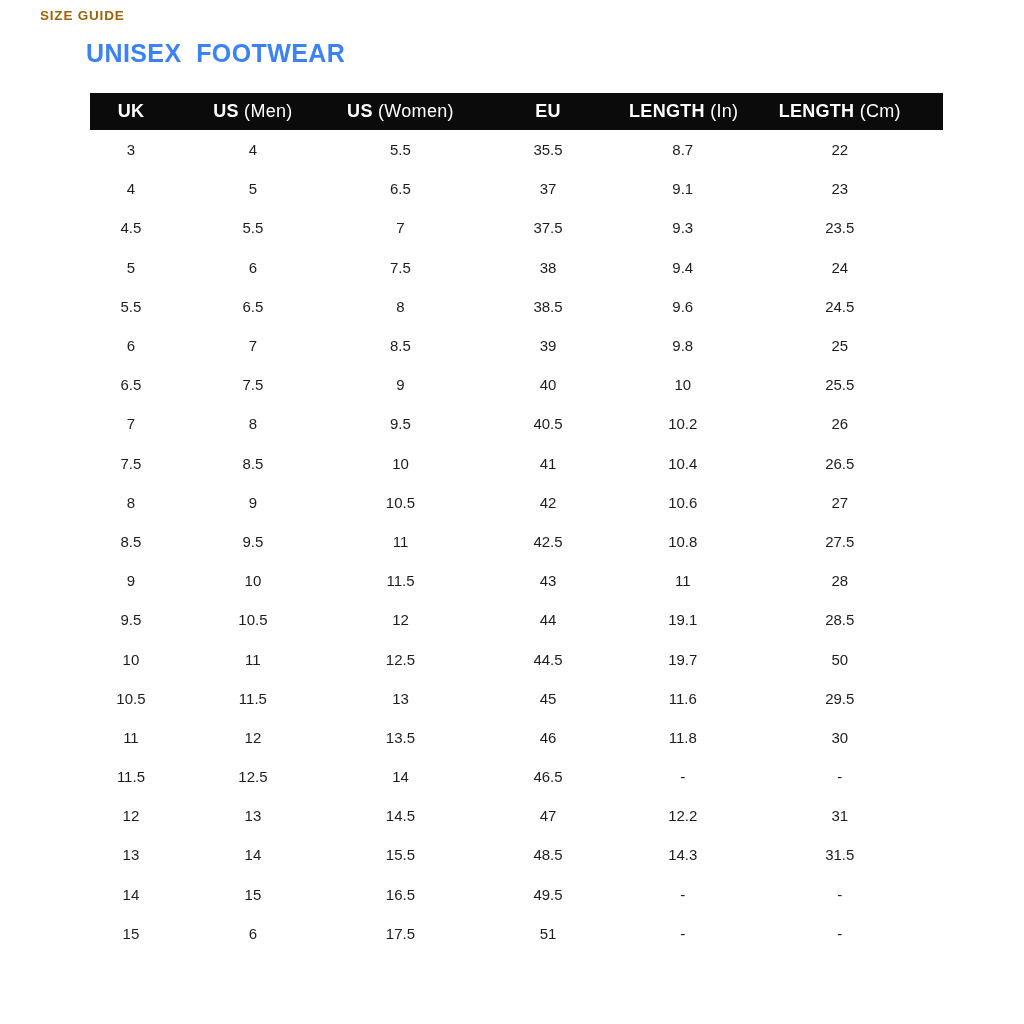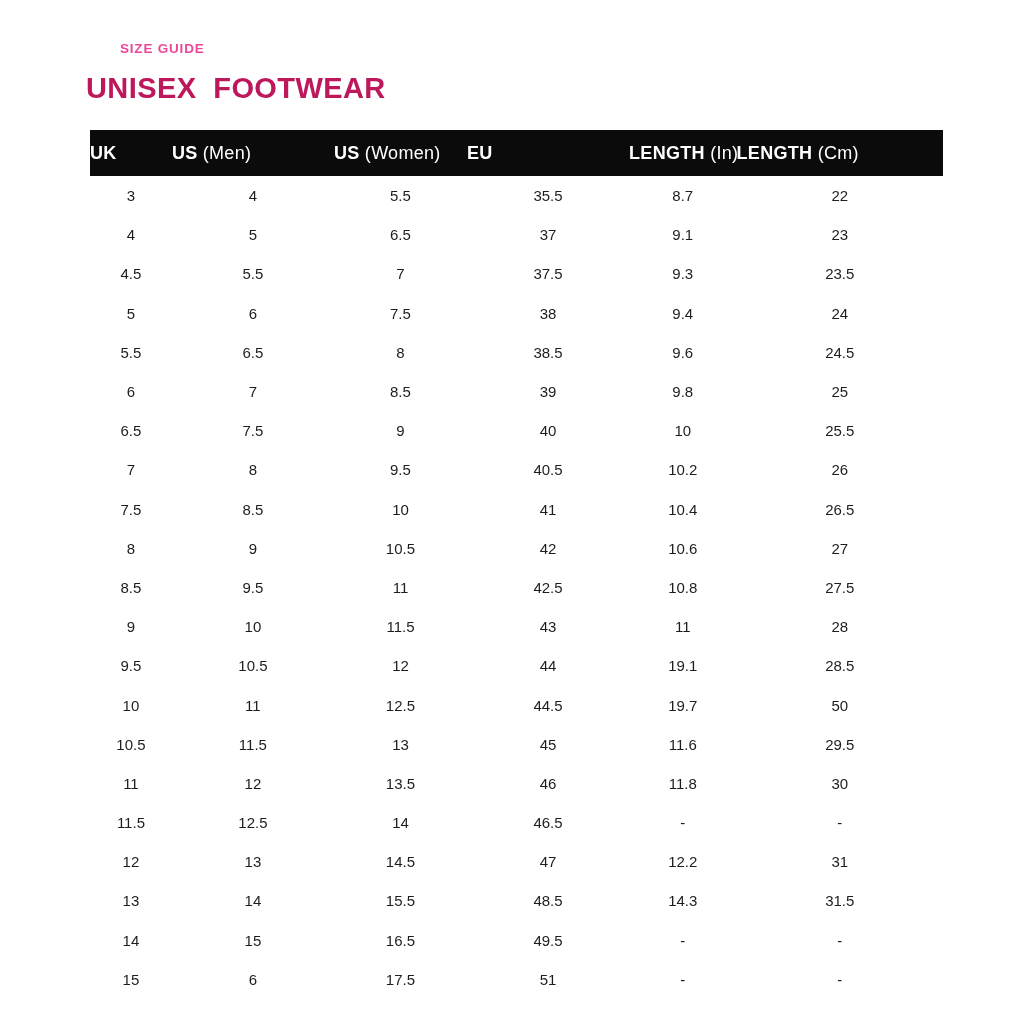--- a/index.html
+++ b/index.html
@@ -16,48 +16,48 @@
     font-family: "Liberation Sans", "DejaVu Sans", sans-serif;
   }
   .page {
     position: relative;
     width: 1024px;
     height: 1024px;
     background: var(--page-bg);
     overflow: hidden;
   }
   .eyebrow {
-    padding-top: 41px;
-    margin-left: 120px;
+    padding-top: 8px;
+    margin-left: 40px;
     font-size: 13.5px;
     font-weight: 700;
     letter-spacing: 0.8px;
-    color: #ec4899;
+    color: #a16207;
   }
   .title {
     margin: 16px 0 0 86px;
-    font-size: 29px;
+    font-size: 25px;
     font-weight: 800;
     letter-spacing: 0.4px;
-    color: #be185d;
+    color: #3b82f6;
     white-space: pre; 
   }
   table.size-chart {
     margin: 25px 0 0 90px;
     width: 853px;
     border-collapse: collapse;
     table-layout: fixed;
   }
   thead th {
     background: var(--header-bg);
     color: var(--header-text);
-    height: 46px;
+    height: 37px;
     font-size: 18px;
     font-weight: 700;
-    text-align: left;
+    text-align: center;
     letter-spacing: 0.3px;
     padding: 0;
     white-space: nowrap;
   }
   thead th .hdr-n {
     font-weight: 400;
     white-space: pre;
   }
   tbody td {
     height: 39.2px;

